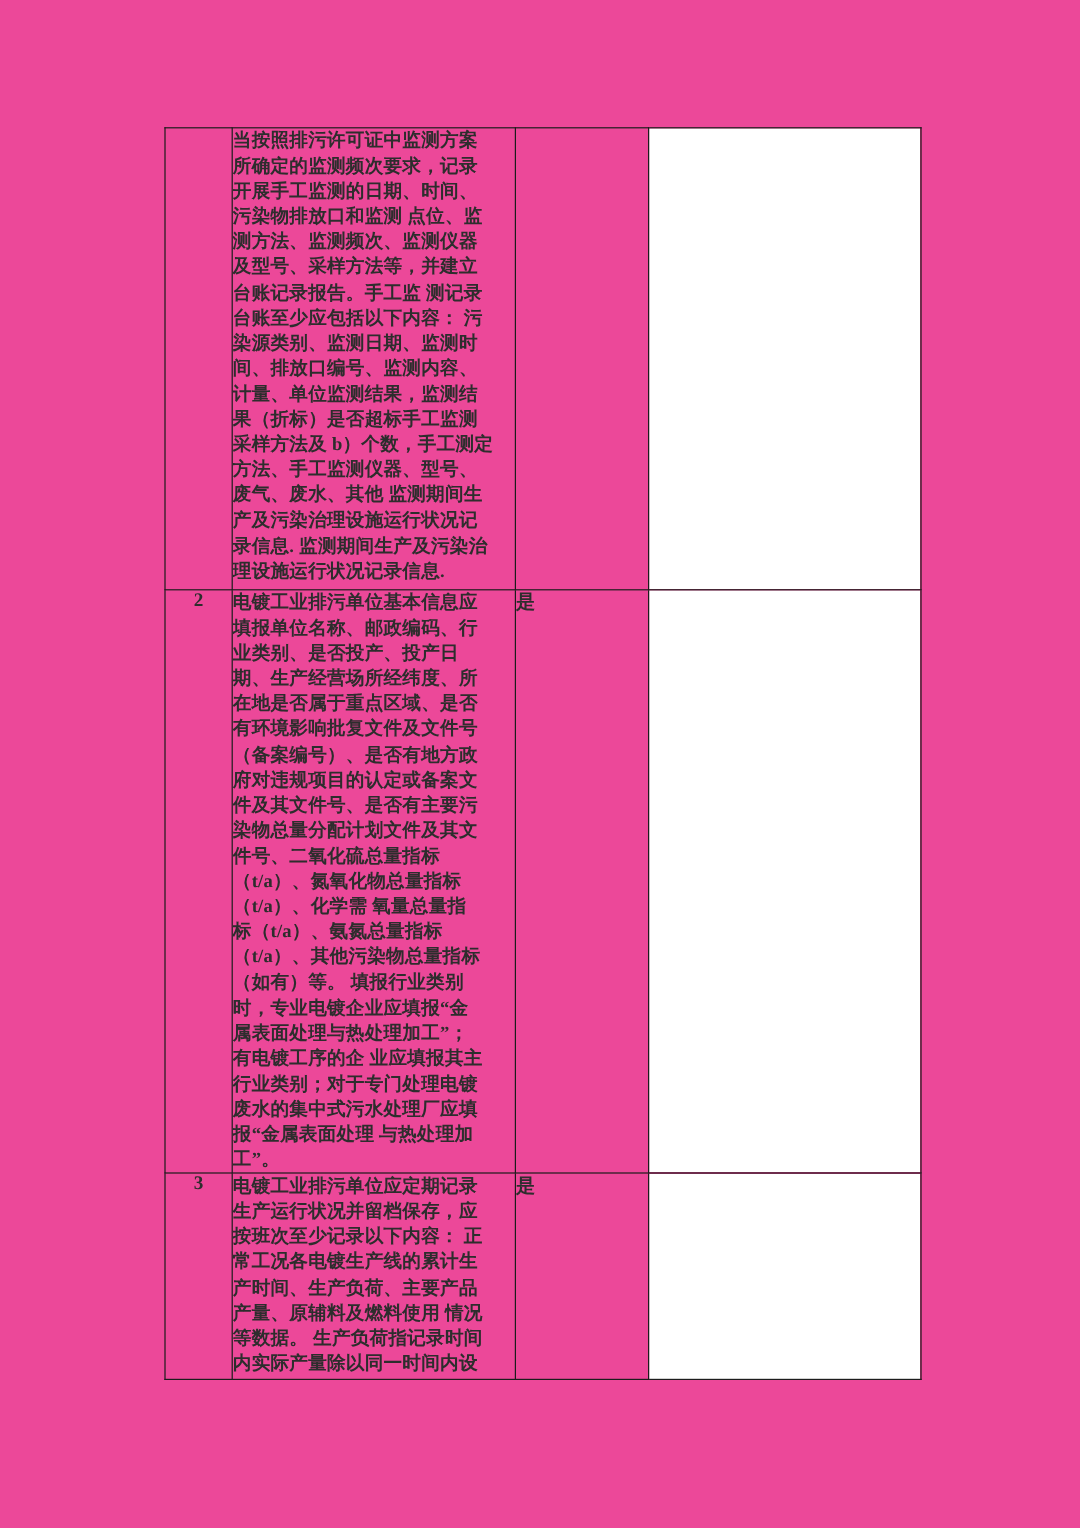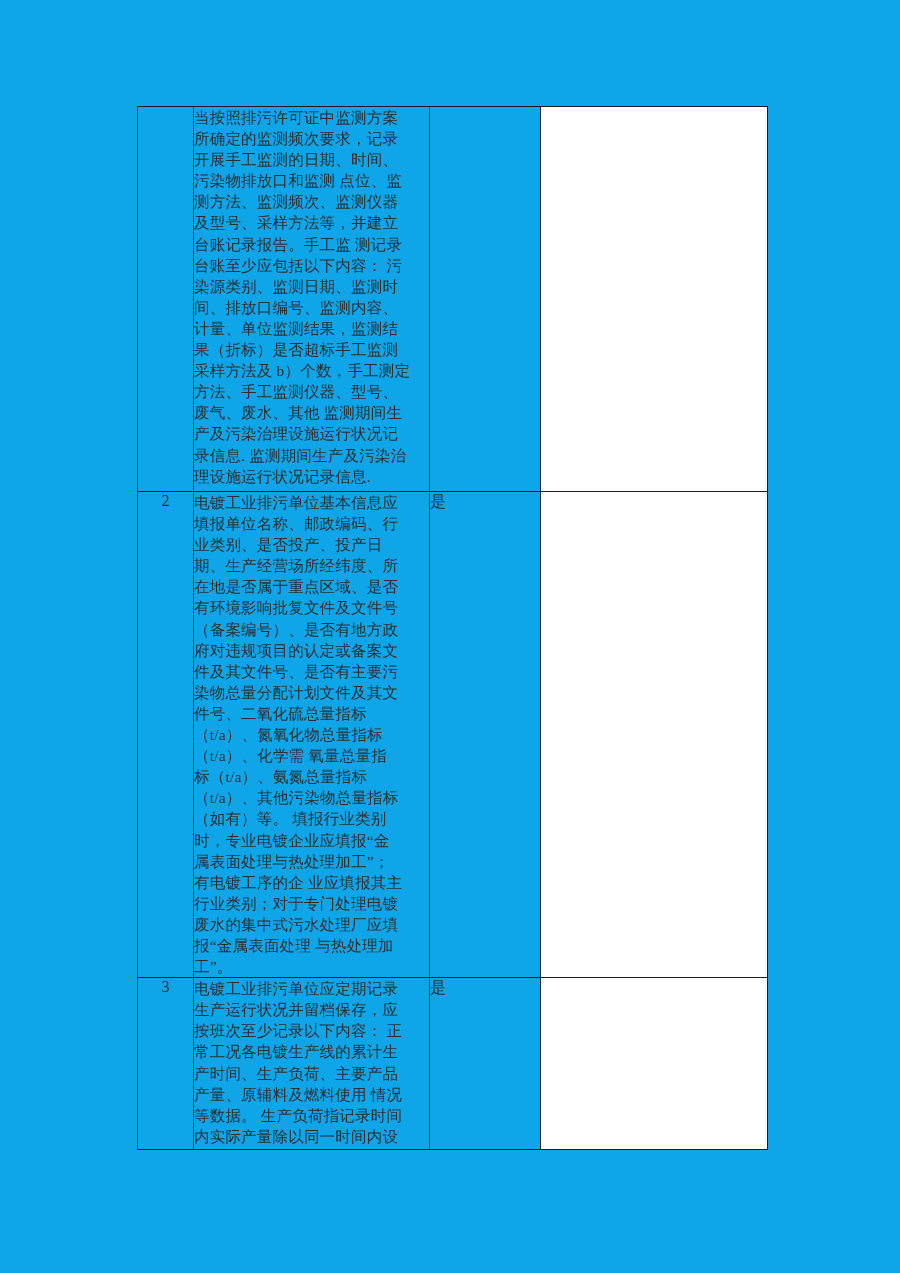--- a/index.html
+++ b/index.html
@@ -4,24 +4,25 @@
 <style>
   html, body {
     margin: 0;
     padding: 0;
     background: #ffffff;
   }
   .page {
     position: relative;
     width: 900px;
     height: 1273px;
-    background: #0ea5e9;
+    background: #ec4899;
     font-family: "Liberation Serif", "DejaVu Serif", serif;
     color: #2d2d2d;
     overflow: hidden;
+    font-weight: bold;
   }
   table.doc-table {
     position: absolute;
     left: 137px;
     top: 106px;
     width: 630px;
     border-collapse: collapse;
     table-layout: fixed;
   }
   table.doc-table td {

